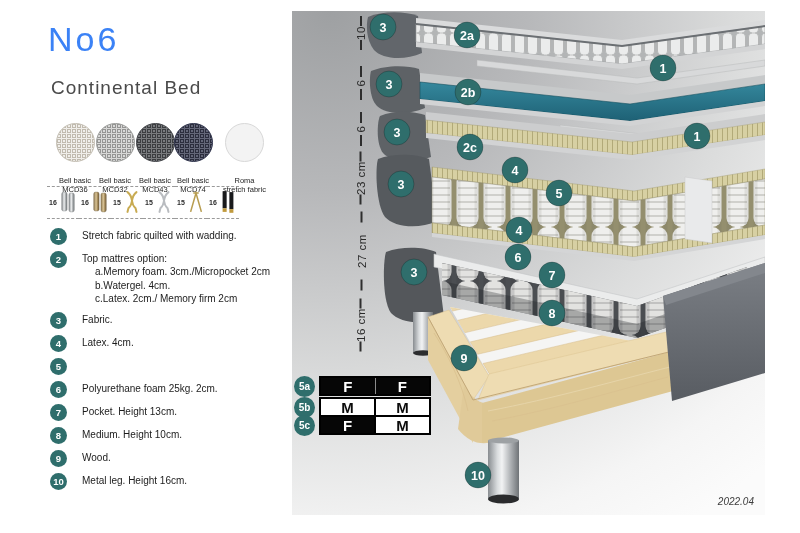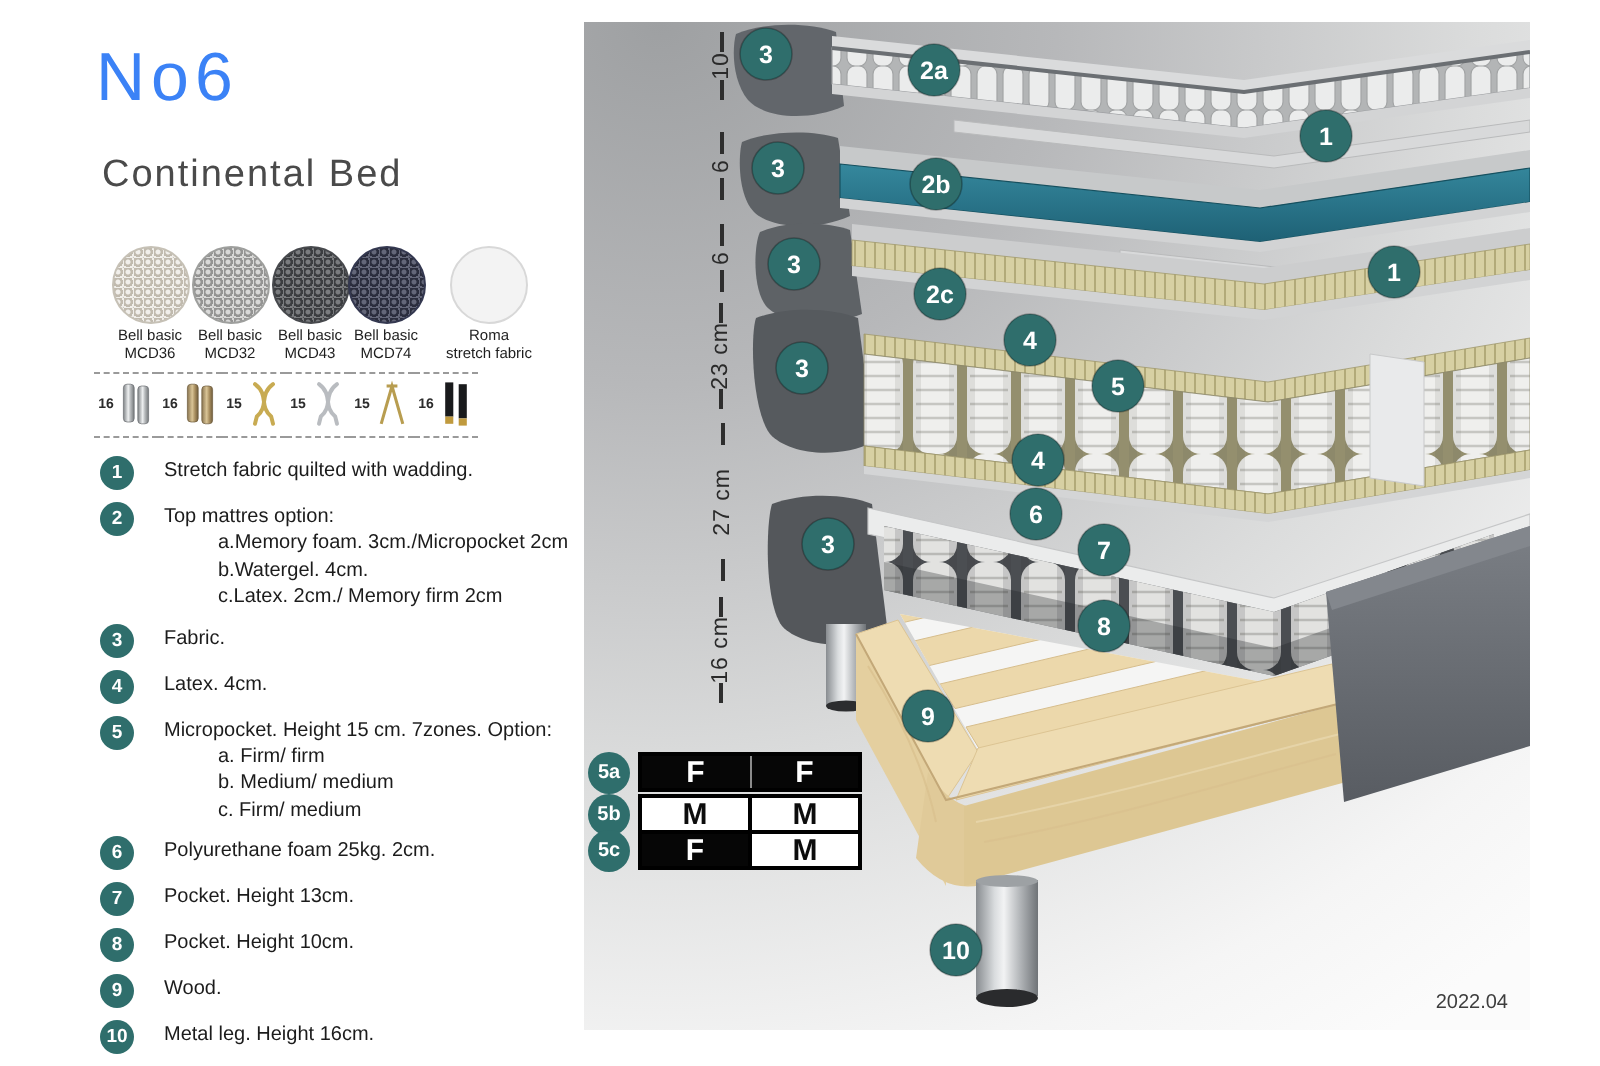--- a/index.html
+++ b/index.html
@@ -19,35 +19,35 @@
   .fc{width:37px;height:37px;border-radius:50%;margin:0 auto;background-size:5px 5px;}
   .t1{background-color:#dcd7cd;border:1px solid #c6c1b6;
       background-image:repeating-radial-gradient(circle at 2px 2px, rgba(255,255,255,.6) 0 1px, rgba(120,112,95,.28) 1.5px 2.5px);}
   .t2{background-color:#b2b2b0;border:1px solid #9e9f9d;
       background-image:repeating-radial-gradient(circle at 2px 2px, rgba(255,255,255,.5) 0 1px, rgba(60,60,60,.25) 1.5px 2.5px);}
   .t3{background-color:#55575b;border:1px solid #47494d;
       background-image:repeating-radial-gradient(circle at 2px 2px, rgba(255,255,255,.22) 0 1px, rgba(0,0,0,.3) 1.5px 2.5px);}
   .t4{background-color:#3d4157;border:1px solid #343850;
       background-image:repeating-radial-gradient(circle at 2px 2px, rgba(255,255,255,.2) 0 1px, rgba(0,0,0,.3) 1.5px 2.5px);}
   .t5{background-color:#f3f3f3;border:1px solid #d8d8d8;}
-  .fl{font-size:7.5px;line-height:8.5px;text-align:center;margin-top:2px;color:#1e1e1e;}
+  .fl{font-size:7.5px;line-height:8.5px;text-align:center;margin-top:15px;color:#1e1e1e;}
 
   .legsrow{position:absolute;left:47px;top:186px;display:flex;}
   .legcell{width:32px;height:26px;border-top:1px dashed #9a9a9a;border-bottom:1px dashed #9a9a9a;
            padding:2px 0 3px;display:flex;align-items:center;justify-content:center;gap:2px;}
   .legnum{font-size:7px;font-weight:bold;color:#2c2c2c;}
   .legcell svg{width:18px;height:26px;flex:0 0 auto;}
 
   .legend{position:absolute;left:50px;top:229px;width:240px;}
   .li{display:flex;margin-bottom:7px;}
   .lc{flex:0 0 17px;height:17px;border-radius:50%;background:#2f6e6c;color:#fff;
       font-size:9.5px;font-weight:bold;display:flex;align-items:center;justify-content:center;
       margin-right:15px;margin-top:-1px;}
   .lt{font-size:10px;line-height:13.4px;color:#1c1c1c;}
-  .sub{margin-left:27px;}
+  .sub{margin-left:13px;}
 
   
   .panel{position:absolute;left:292px;top:11px;width:473px;height:504px;overflow:hidden;
          background:radial-gradient(140% 120% at 8% 0%, #9ea0a2 0%, #b7b8ba 30%, #dbdcdc 62%, #f5f5f5 88%, #fbfbfb 100%);}
   .bed{position:absolute;left:0;top:0;}
 
   .rsec{position:absolute;height:16px;display:flex;align-items:center;justify-content:space-between;
         transform:rotate(-90deg);}
   .rsec .tick{width:11px;height:1.5px;background:#2e2e2e;}
   .rsec .rlab{font-size:11.5px;color:#2a2a2a;letter-spacing:.5px;white-space:nowrap;}
@@ -56,21 +56,21 @@
   .f-circ{width:21px;height:21px;border-radius:50%;background:#2f6e6c;color:#fff;
           font-size:10px;font-weight:bold;display:flex;align-items:center;justify-content:center;}
   .f-bar{margin-left:4px;width:112px;height:20px;display:flex;border:2px solid #000;box-sizing:border-box;}
   .f-cell{flex:1;display:flex;align-items:center;justify-content:center;
           font-size:15px;font-weight:600;line-height:15px;}
   .dark{background:#060606;color:#fff;}
   .light{background:#fff;color:#0c0c0c;}
   .b5a .c2{border-left:1px solid #8b8b8b;}
   .b5b .c2,.b5c .c2{border-left:2px solid #000;}
 
-  .version{position:absolute;right:11px;bottom:8px;font-size:10px;color:#3d3d3d;}
+  .version{position:absolute;right:11px;bottom:8px;font-size:10px;color:#3d3d3d;font-style:italic;}
 </style>
 </head>
 <body>
 
 <svg width="0" height="0" style="position:absolute" aria-hidden="true">
 <defs>
   <linearGradient id="gradSilver" x1="0" y1="0" x2="1" y2="0">
     <stop offset="0" stop-color="#7f8386"></stop>
         <stop offset="0.45" stop-color="#eef0f1"></stop>
     <stop offset="0.65" stop-color="#b9bcbe"></stop>
@@ -227,38 +227,32 @@
   <div class="li">
     <span class="lc">3</span>
     <div class="lt"><span>Fabric.</span></div>
   </div>
   <div class="li">
     <span class="lc">4</span>
     <div class="lt"><span>Latex. 4cm.</span></div>
   </div>
   <div class="li">
     <span class="lc">5</span>
-    <div class="lt">
-      <div>Micropocket. Height 15 cm. 7zones. Option:</div>
-      <div class="sub">a. Firm/ firm</div>
-      <div class="sub">b. Medium/ medium</div>
-      <div class="sub">c. Firm/ medium</div>
-    </div>
   </div>
   <div class="li">
     <span class="lc">6</span>
     <div class="lt"><span>Polyurethane foam 25kg. 2cm.</span></div>
   </div>
   <div class="li">
     <span class="lc">7</span>
     <div class="lt"><span>Pocket. Height 13cm.</span></div>
   </div>
   <div class="li">
     <span class="lc">8</span>
-    <div class="lt"><span>Pocket. Height 10cm.</span></div>
+    <div class="lt"><span>Medium. Height 10cm.</span></div>
   </div>
   <div class="li">
     <span class="lc">9</span>
     <div class="lt"><span>Wood.</span></div>
   </div>
   <div class="li">
     <span class="lc">10</span>
     <div class="lt"><span>Metal leg. Height 16cm.</span></div>
   </div>
 </div>

